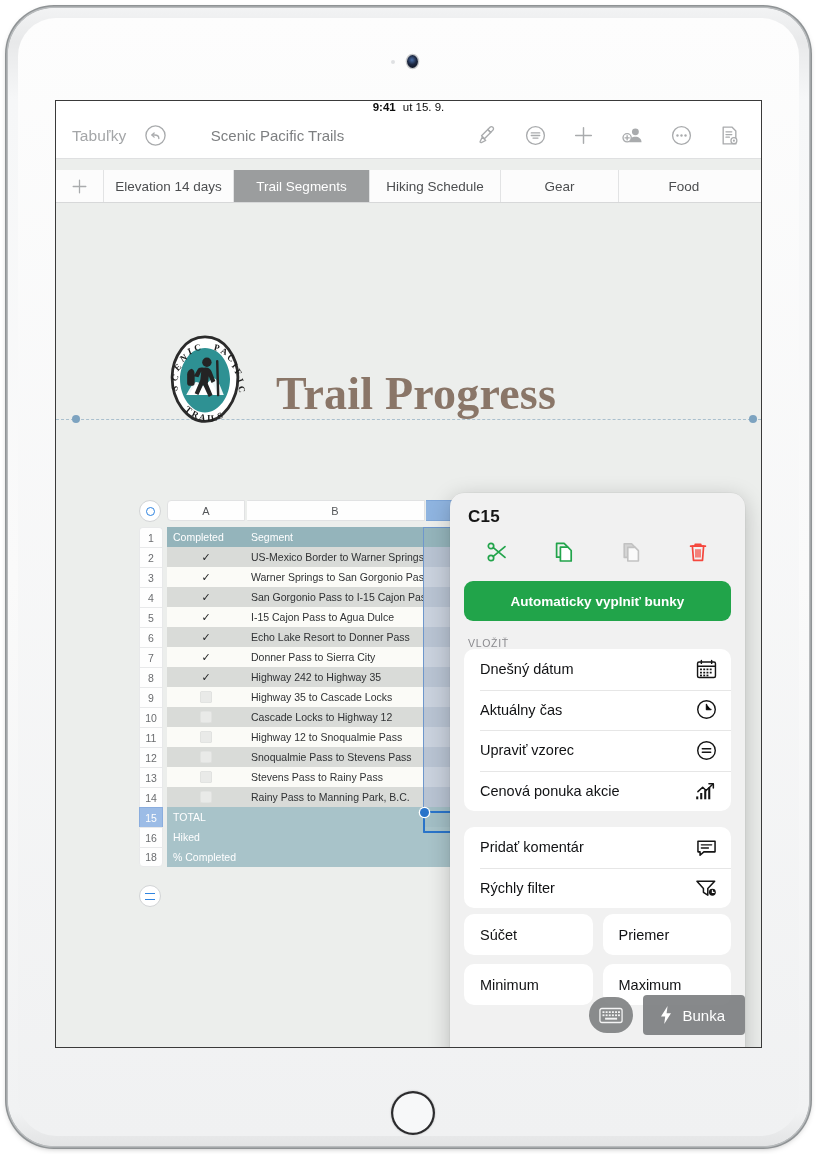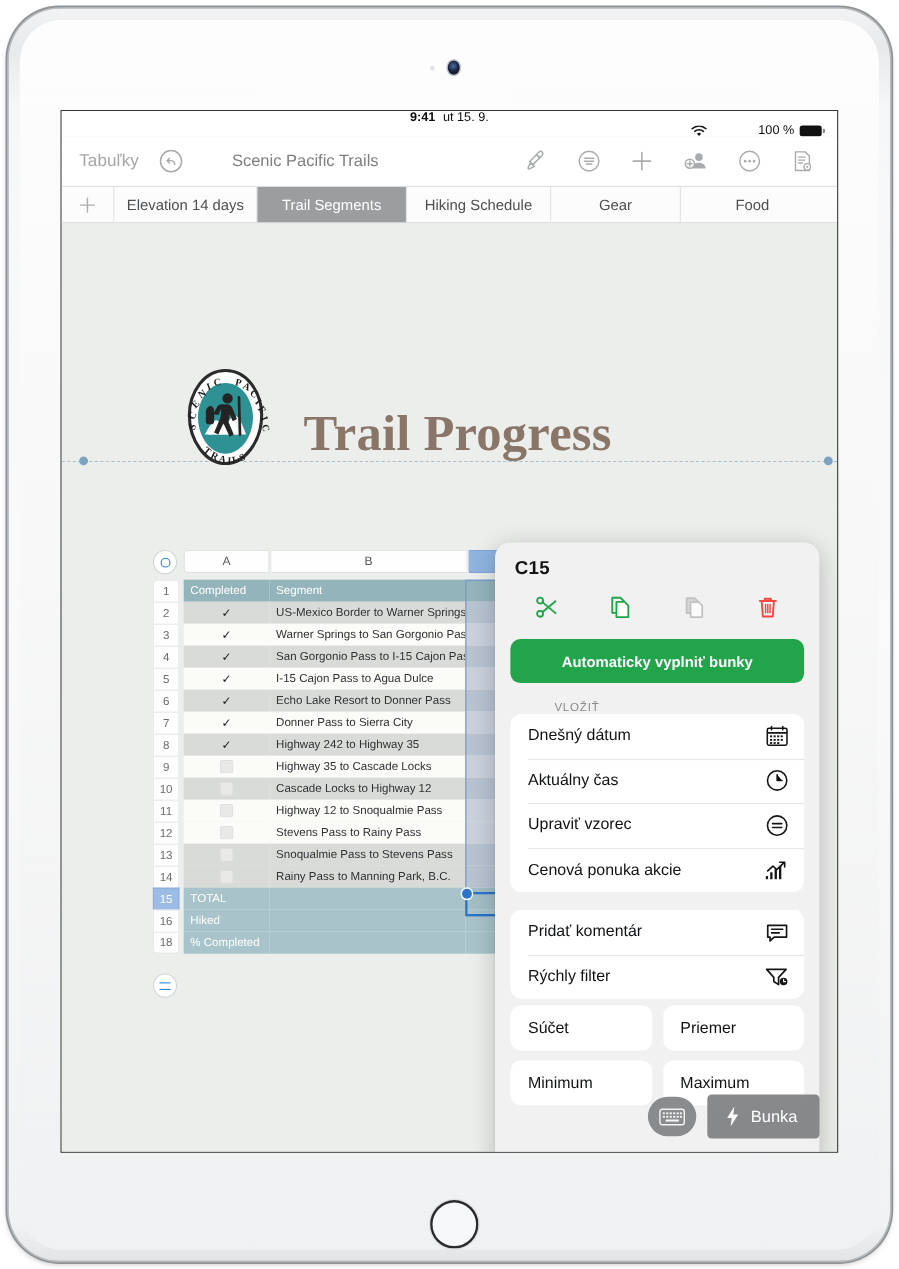--- a/index.html
+++ b/index.html
@@ -66,21 +66,21 @@
     width: 20px; height: 10px; border-radius: 2.4px;
     background: #111; position: relative;
   }
   .batt-tip {
     position: absolute; right: -3px; top: 3px; width: 2px; height: 4px;
     background: #8a8a8a; border-radius: 0 1px 1px 0;
   }
 
   
   #toolbar {
-    position: absolute; left: 0; top: 23px; width: 100%; height: 46px;
+    position: absolute; left: 0; top: 12px; width: 100%; height: 46px;
     background: #ffffff;
     display: flex; align-items: center;
     border-bottom: 0.8px solid #dfe0e1;
   }
   #tb-back {
     font-size: 15.5px; color: #a4a6a8; margin-left: 16px; letter-spacing: .1px;
   }
   #tb-undo { margin-left: 18px; display:flex; align-items:center; }
   #tb-doctitle {
     position: absolute; left: 0; right: 0; text-align: center;
@@ -255,21 +255,21 @@
     flex: 1; display: flex; align-items: center; justify-content: center; height: 30px;
   }
   #pop-autofill {
     margin: 14px 14px 0 14px; height: 40px; border-radius: 9px;
     background: #21a44a; color: #ffffff;
     display: flex; align-items: center; justify-content: center;
     font-size: 13.5px; font-weight: 600;
   }
   .pop-sechead {
     font-size: 10.5px; color: #8a8a8e; letter-spacing: .7px;
-    padding: 16px 0 0 18px; text-transform: uppercase; margin-left: 36px;
+    padding: 16px 0 0 18px; text-transform: uppercase;
   }
   .pop-group {
     margin: 0 14px; background: #ffffff; border-radius: 10px; overflow: hidden;
   }
   .pop-row {
     height: 40.5px; display: flex; align-items: center;
     padding: 0 14px 0 16px; position: relative;
   }
   .pop-row + .pop-row::before {
     content: ""; position: absolute; left: 16px; right: 0; top: 0;
@@ -553,33 +553,33 @@
           <div class="cell c-b">Cascade Locks to Highway 12</div>
           <div class="cell c-c">148</div>
         </div>
         <div class="row odd">
           <div class="cell c-a">
               <span class="chk-off"></span>
             </div>
           <div class="cell c-b">Highway 12 to Snoqualmie Pass</div>
           <div class="cell c-c">98</div>
         </div>
+        <div class="row even">
+          <div class="cell c-a">
+              <span class="chk-off"></span>
+            </div>
+          <div class="cell c-b">Snoqualmie Pass to Stevens Pass</div>
+          <div class="cell c-c">74</div>
+        </div>
         <div class="row odd">
           <div class="cell c-a">
               <span class="chk-off"></span>
             </div>
           <div class="cell c-b">Stevens Pass to Rainy Pass</div>
           <div class="cell c-c">115</div>
-        </div>
-        <div class="row even">
-          <div class="cell c-a">
-              <span class="chk-off"></span>
-            </div>
-          <div class="cell c-b">Snoqualmie Pass to Stevens Pass</div>
-          <div class="cell c-c">74</div>
         </div>
         <div class="row even">
           <div class="cell c-a">
               <span class="chk-off"></span>
             </div>
           <div class="cell c-b">Rainy Pass to Manning Park, B.C.</div>
           <div class="cell c-c">69</div>
         </div>
 
         <div class="row foot tot">

